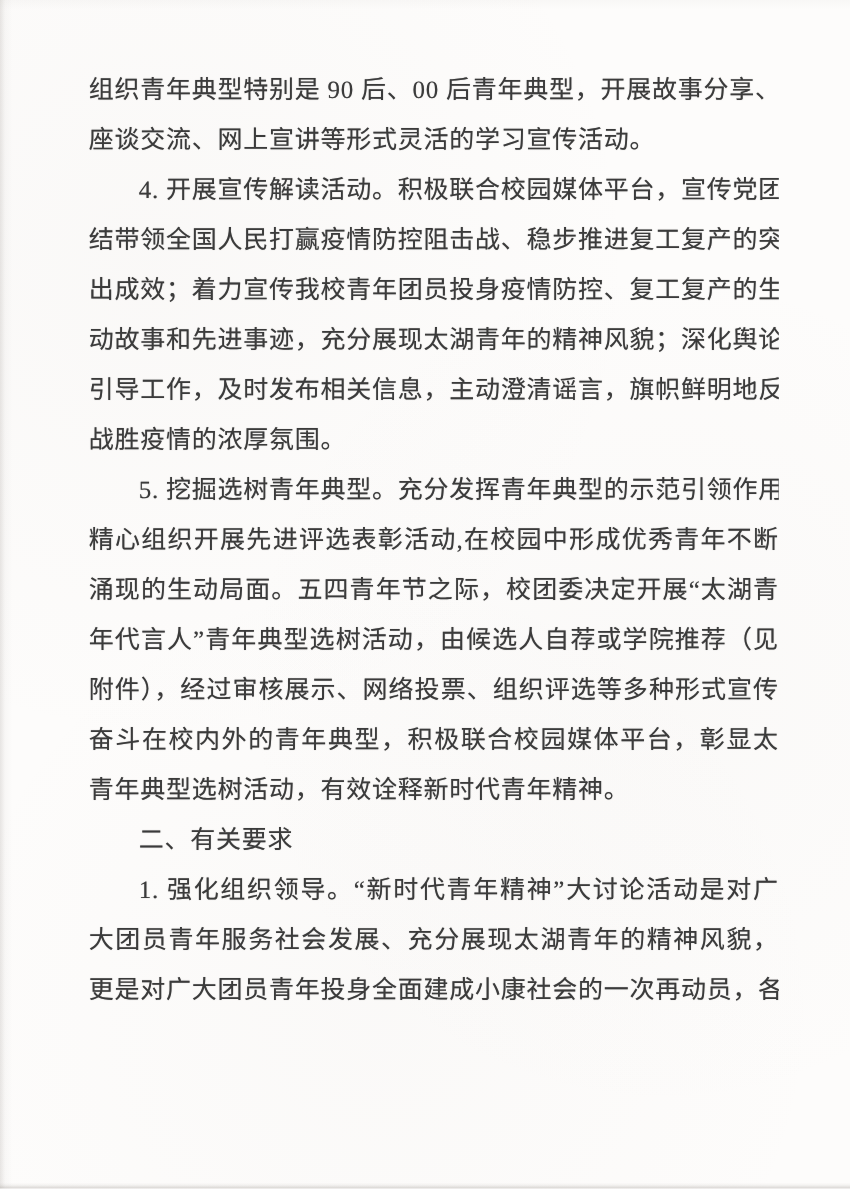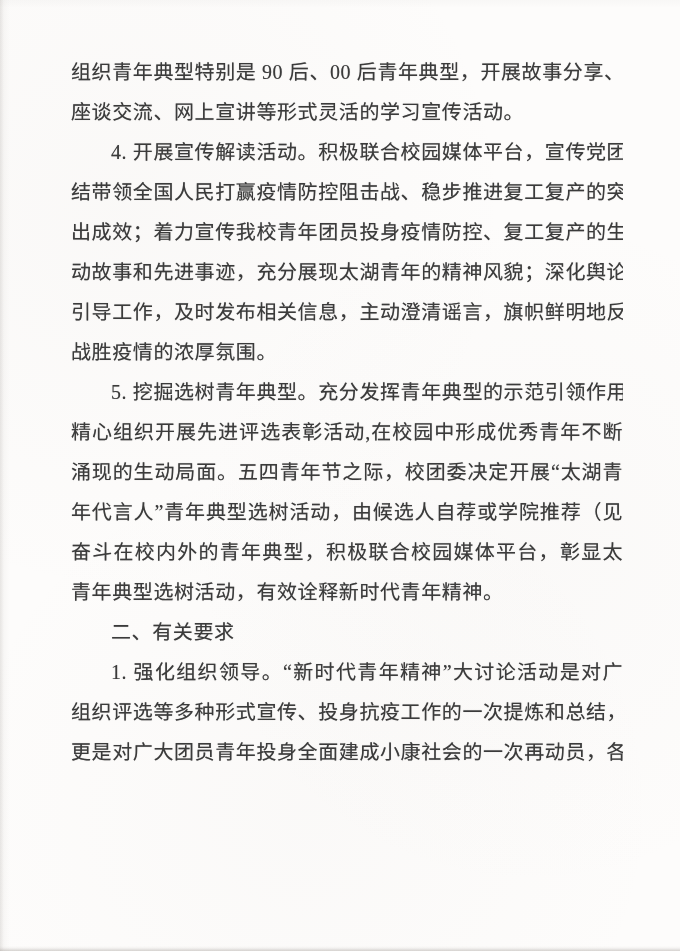--- a/index.html
+++ b/index.html
@@ -70,22 +70,23 @@
     <div class="line indent">4. 开展宣传解读活动。积极联合校园媒体平台，宣传党团</div>
     <div class="line">结带领全国人民打赢疫情防控阻击战、稳步推进复工复产的突</div>
     <div class="line">出成效；着力宣传我校青年团员投身疫情防控、复工复产的生</div>
     <div class="line">动故事和先进事迹，充分展现太湖青年的精神风貌；深化舆论</div>
     <div class="line">引导工作，及时发布相关信息，主动澄清谣言，旗帜鲜明地反</div>
     <div class="line end">战胜疫情的浓厚氛围。</div>
     <div class="line indent">5. 挖掘选树青年典型。充分发挥青年典型的示范引领作用，</div>
     <div class="line">精心组织开展先进评选表彰活动,在校园中形成优秀青年不断</div>
     <div class="line">涌现的生动局面。五四青年节之际，校团委决定开展“太湖青</div>
     <div class="line">年代言人”青年典型选树活动，由候选人自荐或学院推荐（见</div>
+    <div class="line">附件），经过审核展示、网络投票、组织评选等多种形式宣传</div>
     <div class="line">奋斗在校内外的青年典型，积极联合校园媒体平台，彰显太</div>
     <div class="line end">青年典型选树活动，有效诠释新时代青年精神。</div>
     <div class="line indent end">二、有关要求</div>
     <div class="line indent">1. 强化组织领导。“新时代青年精神”大讨论活动是对广</div>
-    <div class="line">组织评选等多种形式宣传、投身抗疫工作的一次提炼和总结，</div>
+    <div class="line">大团员青年服务社会发展、充分展现太湖青年的精神风貌，</div>
     <div class="line">更是对广大团员青年投身全面建成小康社会的一次再动员，各</div>
   </div>
   <div class="scan-edge-left"></div>
   <div class="scan-edge-bottom"></div>
 </div>
 
 </body></html>

